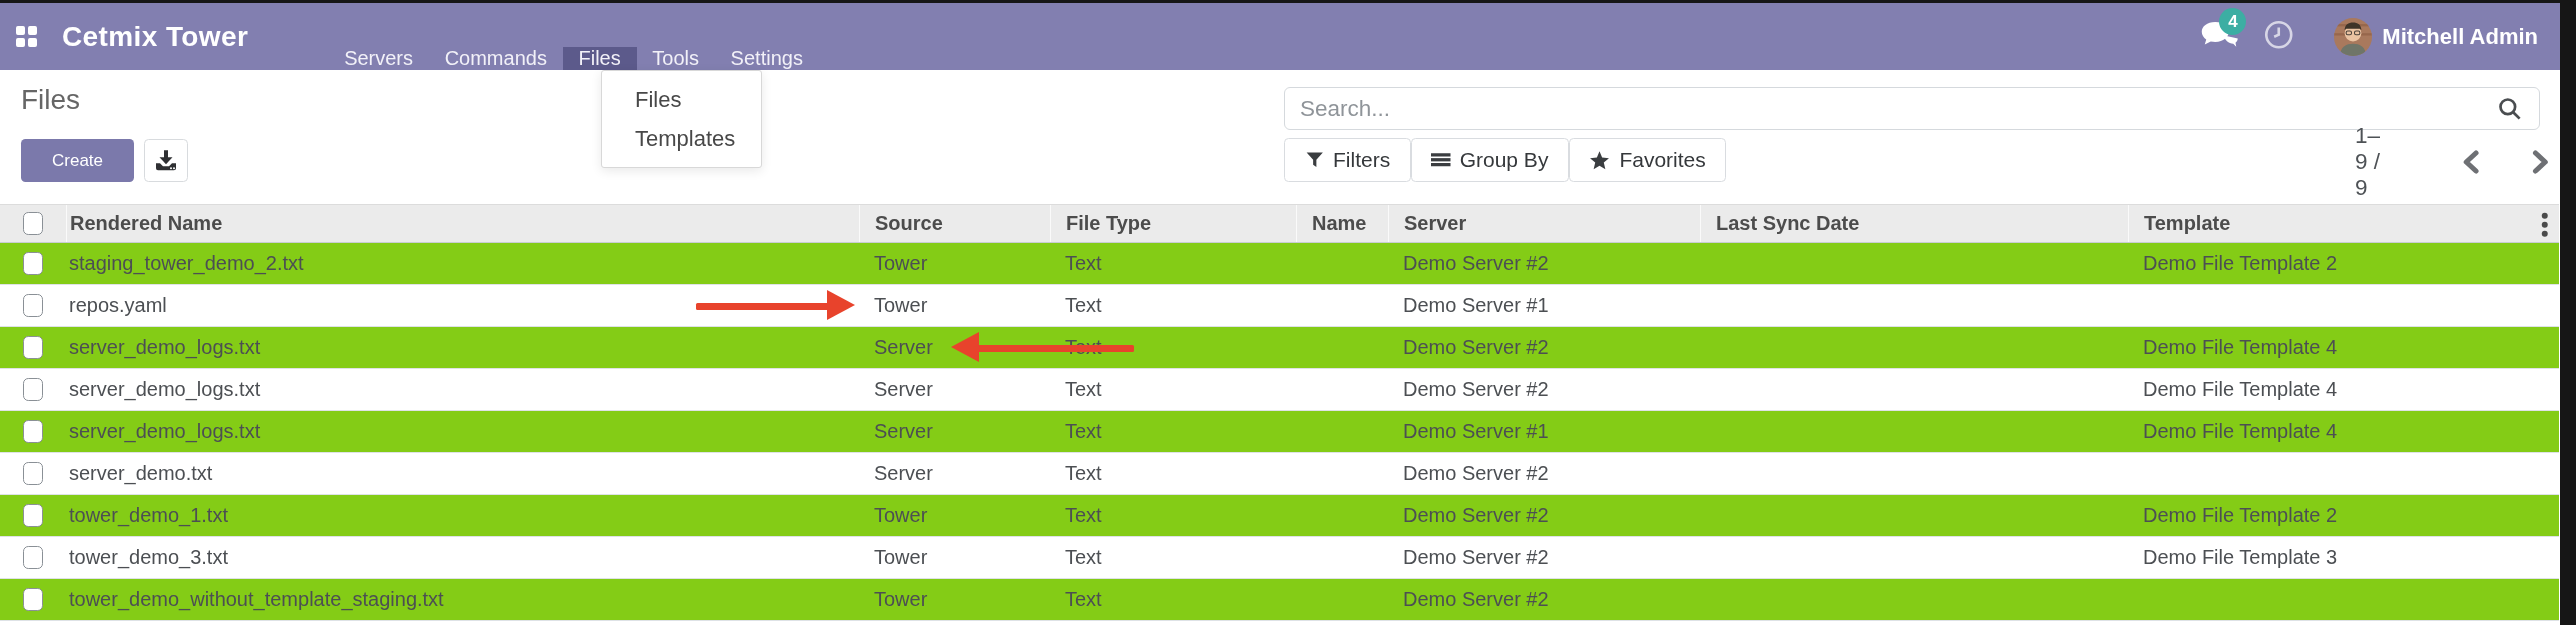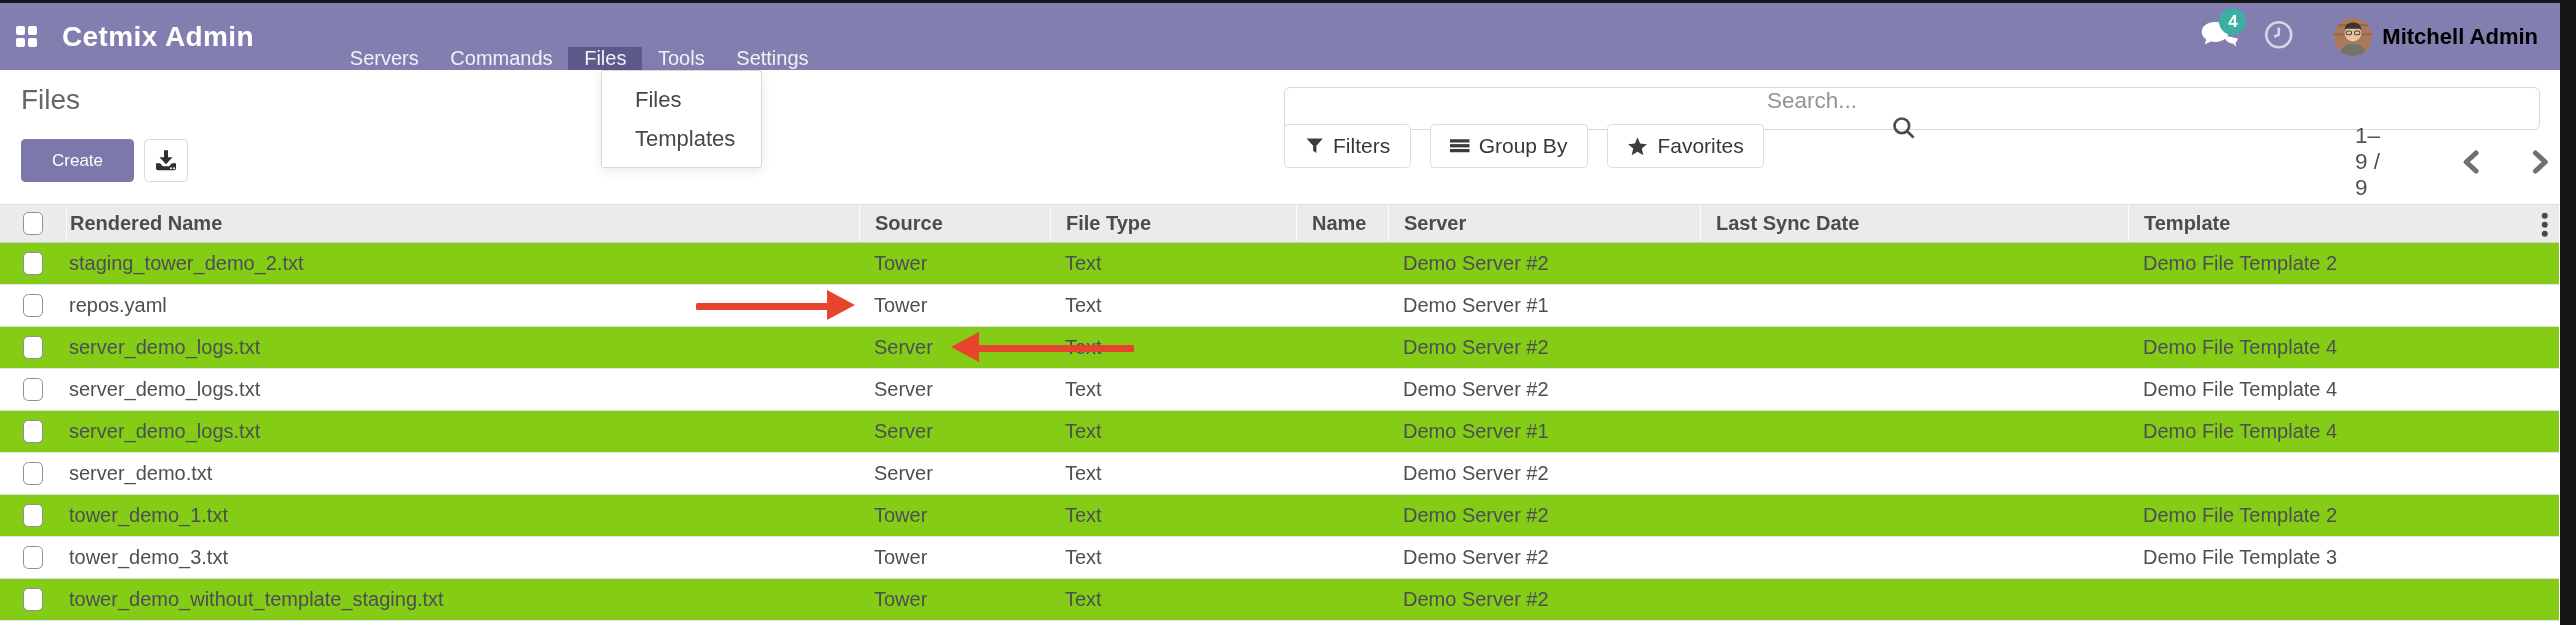--- a/index.html
+++ b/index.html
@@ -22,43 +22,43 @@
   .menu { display:flex; align-items:flex-end; }
   .menu-item { display:flex; align-items:center; padding:0 15.8px; font-size:20px; color:#f2f1f8; cursor:pointer; }
   .menu-item.active { background:var(--navbar-active-bg,#5c5a8b); }
   .nav-right { position:absolute; right:38px; top:0; height:67px; display:flex; align-items:center; }
   .msg-wrap { position:relative; margin-right:25.5px; cursor:pointer; }
   .badge { position:absolute; top:-10.5px; left:19.5px; min-width:27px; height:27px; border-radius:13.5px;
            background:var(--badge-bg,#3caea3); color:#fff; font-size:17px; font-weight:bold;
            display:flex; align-items:center; justify-content:center; padding:0 4.5px; }
   .clock-wrap { margin-right:39px; opacity:.85; cursor:pointer; }
   .avatar { width:38px; height:38px; border-radius:50%; overflow:hidden; margin-right:10.5px; cursor:pointer; flex:none; }
-  .user-name { font-size:22px; font-weight:bold; color:#000000; cursor:pointer; }
+  .user-name { font-size:22px; font-weight:bold; color:#ffffff; cursor:pointer; }
 
   
   .dropdown { position:absolute; top:70px; left:601px; width:161px; background:#fff;
               border:0.8px solid #d8d8d8; border-radius:3px; box-shadow:0 3px 10.5px rgba(0,0,0,.09);
               padding:9px 0; z-index:40; }
   .dropdown-item { height:39px; line-height:39px; padding-left:33px; font-size:22px; color:#484848; cursor:pointer; }
 
   
   .control-panel { position:absolute; top:70px; left:0; width:2559px; height:134px; background:#fff; }
   .page-title { position:absolute; left:21px; top:13.5px; font-size:28px; font-weight:normal; color:#666; }
   .btn-row { position:absolute; left:21px; top:69px; display:flex; gap:9.8px; }
   .btn-primary { width:113px; height:43px; background:var(--primary-button-bg,#7b79ab); color:#fff;
                  border:none; border-radius:4.5px; font-size:17px; font-family:inherit; cursor:pointer; }
   .btn-secondary { width:44px; height:43px; background:#fff; border:0.8px solid #d8dbde; border-radius:4.5px;
                    display:flex; align-items:center; justify-content:center; cursor:pointer; }
   .search-box { position:absolute; left:1284px; top:17px; width:1256px; height:43px; background:#fff;
-                border:0.8px solid #d5d9dd; border-radius:6px; display:flex; align-items:center;flex-direction:column; }
+                border:0.8px solid #d5d9dd; border-radius:6px; display:flex; align-items:center; }
   .search-box input { flex:1; border:none; outline:none; font-size:22.5px; color:#333; padding:0 15px;
                       font-family:inherit; background:transparent; }
   .search-box input::placeholder { color:#8f9499; }
   .search-icon { margin-right:16.5px; cursor:pointer; flex:none; }
-  .filter-row { position:absolute; left:1284px; top:54px; display:flex; gap:19px; }
+  .filter-row { position:absolute; left:1284px; top:68px; display:flex; }
   .f-btn { height:44px; background:#fff; border:0.8px solid #d9dce0; border-radius:4.5px;
            display:flex; align-items:center; gap:9px; padding:0 19.5px; font-size:21px; font-weight:500;
            color:#35383b; font-family:inherit; cursor:pointer; }
   .pagination { position:absolute; left:2355px; top:70px; height:44px; display:flex; align-items:center;gap:32px; }
   .page-range { font-size:22.5px; color:#4e5256; margin-right:33px; }
   .pg-btn { background:none; border:none; cursor:pointer; padding:0 9px; display:flex; align-items:center; }
 
   
   .table { position:absolute; top:204px; left:0; width:2559px; }
   .thead { display:grid; grid-template-columns:66px 793px 191px 246px 92px 312px 428px 432px;
@@ -97,21 +97,21 @@
 
   <header class="navbar">
     <div class="apps-icon">
       <div class="apps-grid">
           <span></span>
           <span></span>
           <span></span>
           <span></span>
         </div>
     </div>
-    <div class="brand">Cetmix Admin</div>
+    <div class="brand">Cetmix Tower</div>
     <nav class="menu">
       <div class="menu-item">Servers</div>
       <div class="menu-item">Commands</div>
       <div class="menu-item active">Files</div>
       <div class="menu-item">Tools</div>
       <div class="menu-item">Settings</div>
     </nav>
     <div class="nav-right">
       <div class="msg-wrap">
         <svg width="38" height="33" viewBox="0 0 25 22">

